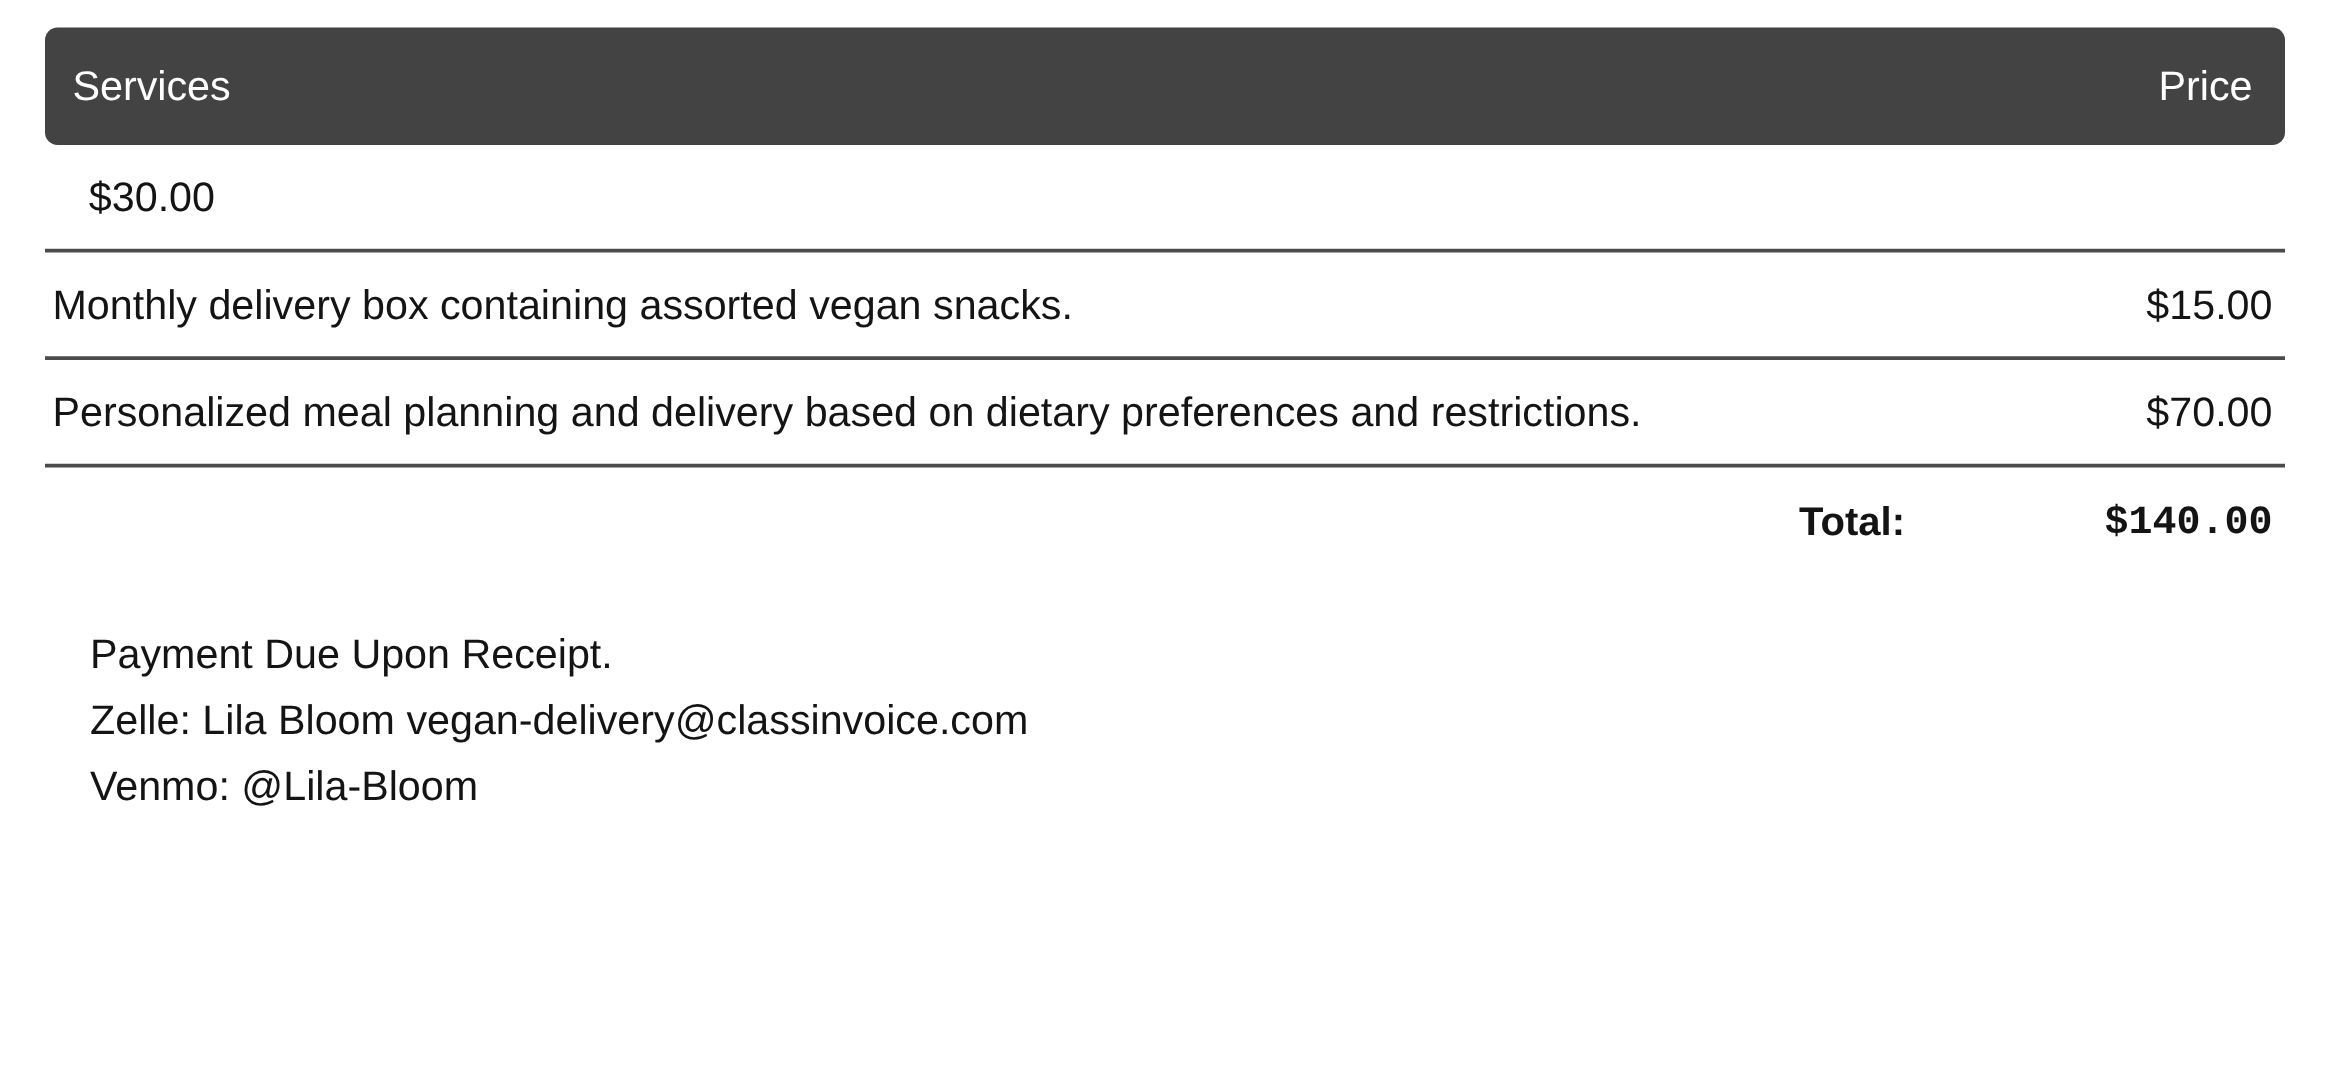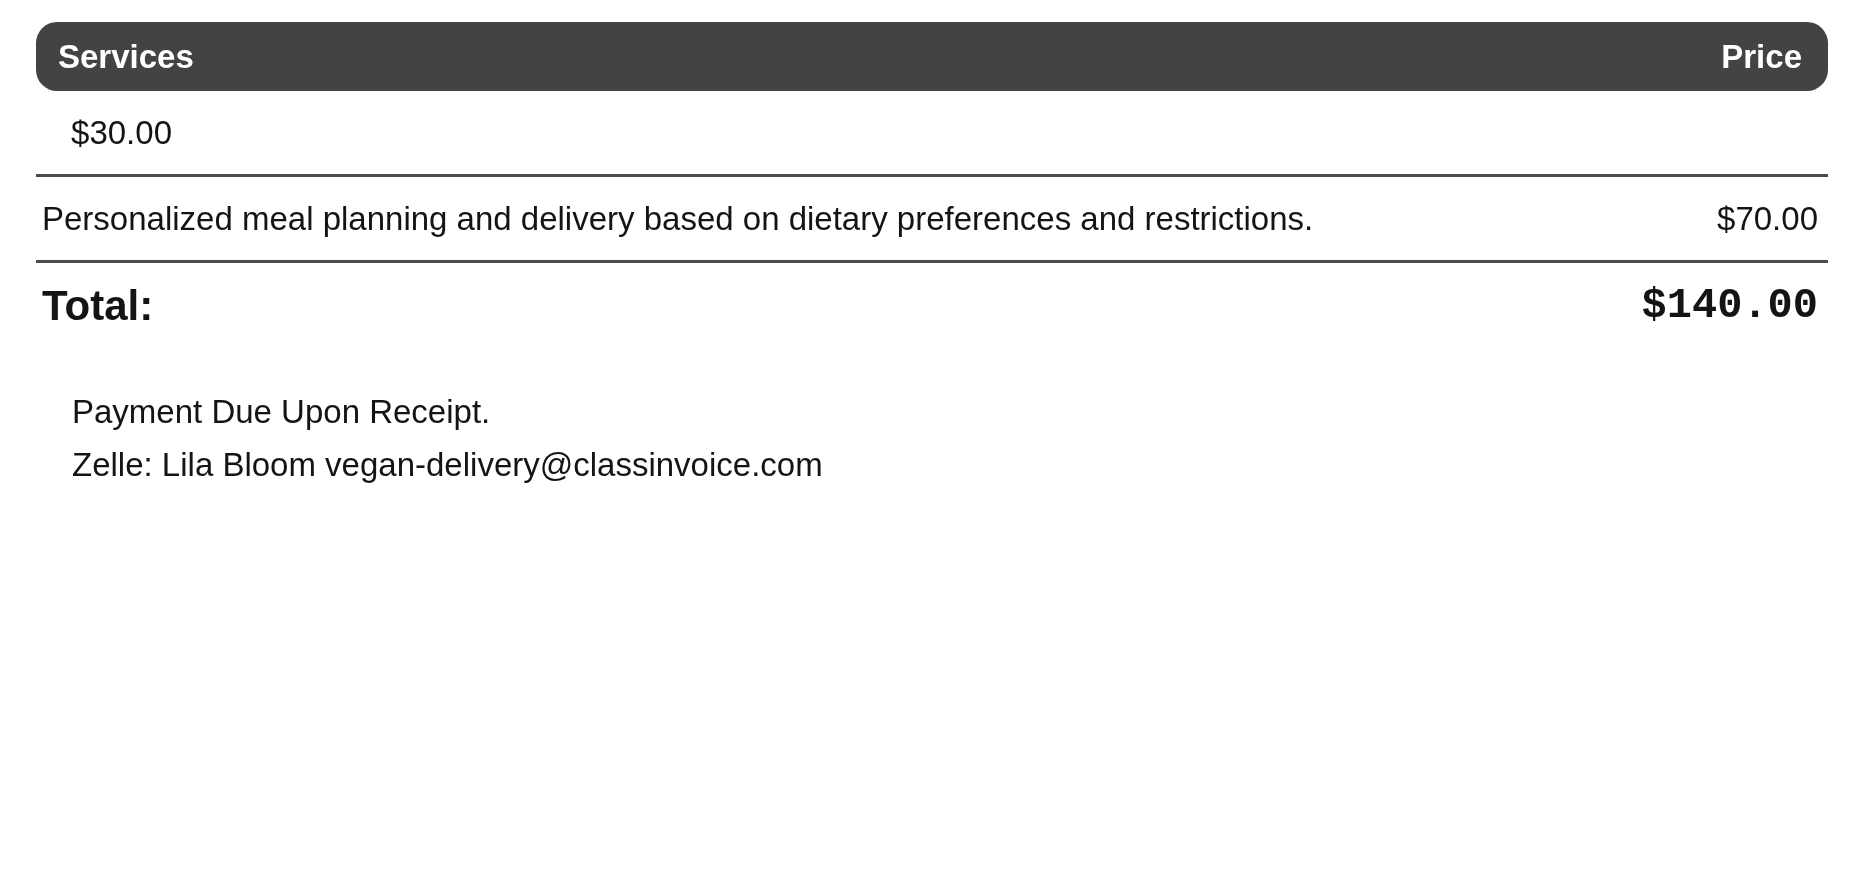--- a/index.html
+++ b/index.html
@@ -14,50 +14,50 @@
     height: 870px;
     box-sizing: border-box;
     padding: 22px 40px 0 36px;
     overflow: hidden;
   }
   
   .invoice-table { width: 100%; }
   .thead {
     background: #434343;
     color: #ffffff;
-    border-radius: 21px;
-    height: 69px;
+    border-radius: 10px;
+    height: 94px;
     display: flex;
     align-items: center;
     justify-content: space-between;
     padding: 0 26px 0 22px;
     box-sizing: border-box;
     font-size: 33px;
-    font-weight: bold;
+    font-weight: normal;
   }
   .row {
     height: 86px;
     display: flex;
     align-items: center;
     justify-content: space-between;
     border-bottom: 3px solid #4b4b4b;
     padding: 0 10px 0 6px;
     box-sizing: border-box;
     font-size: 33px;
   }
   .row .desc { flex: 1 1 auto; padding-right: 40px; white-space: nowrap; overflow: hidden; }
   .row .price { flex: 0 0 auto; text-align: right; min-width: 130px; }
   .total-row {
     height: 86px;
     display: flex;
     align-items: center;
-    justify-content: space-between;
+    justify-content: flex-end;
     padding: 0 10px 0 6px;
     box-sizing: border-box;
-    font-size: 42px;
+    font-size: 32px;
     font-weight: bold;
     gap: 20px;
   }
   .total-row .total-value {
     min-width: 274px;
     text-align: right;
     font-family: Liberation Mono, monospace;
   }
   
   .terms {
@@ -78,32 +78,37 @@
     <div class="thead">
       <span>Services</span>
       <span>Price</span>
     </div>
 
     <div id="rows">
         <div class="row">
           <span class="price">$30.00</span>
         </div>
         <div class="row">
+          <span class="desc">Monthly delivery box containing assorted vegan snacks.</span>
+          <span class="price">$15.00</span>
+        </div>
+        <div class="row">
           <span class="desc">Personalized meal planning and delivery based on dietary preferences and restrictions.</span>
           <span class="price">$70.00</span>
         </div>
       </div>
 
     <div class="total-row">
       <span class="total-label">Total:</span>
       <span class="total-value">$140.00</span>
     </div>
 
   </div>
 
   <div class="terms">
     <div id="terms-lines">
         <div class="terms-line">Payment Due Upon Receipt.</div>
         <div class="terms-line">Zelle: Lila Bloom vegan-delivery@classinvoice.com</div>
+        <div class="terms-line">Venmo: @Lila-Bloom</div>
       </div>
   </div>
 
 </div>
 
 </body></html>

